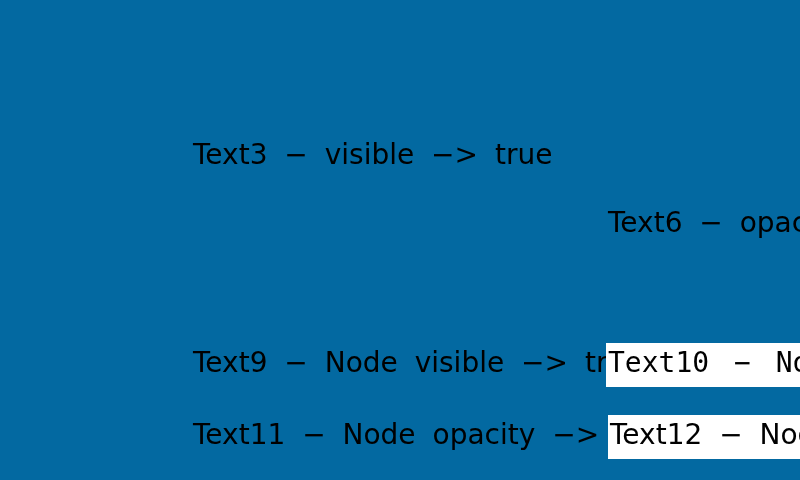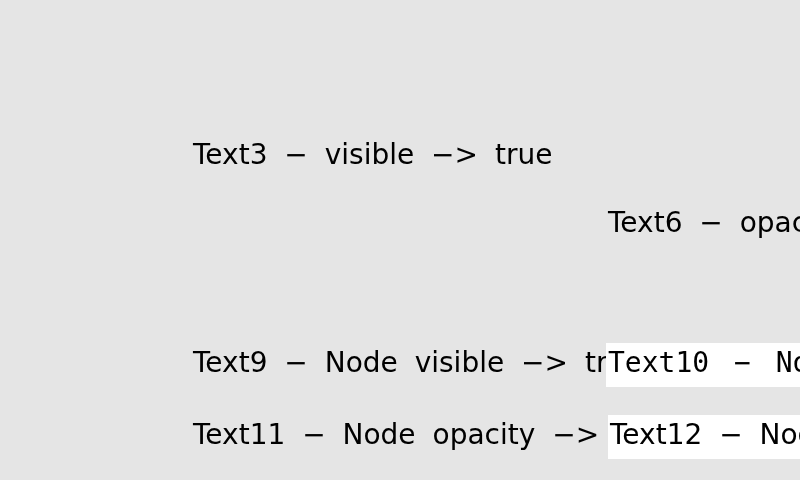--- a/index.html
+++ b/index.html
@@ -7,21 +7,21 @@
     padding: 0;
     width: 800px;
     height: 480px;
     background: #ffffff;
     overflow: hidden;
   }
   .canvas {
     position: relative;
     width: 800px;
     height: 480px;
-    background: #e5e5e5;
+    background: #0369a1;
     overflow: hidden;
     font-family: "DejaVu Sans", sans-serif;
     font-size: 28px;
     color: #000000;
     word-spacing: 8px;
   }
   .label {
     position: absolute;
     white-space: nowrap;
     line-height: 1;

